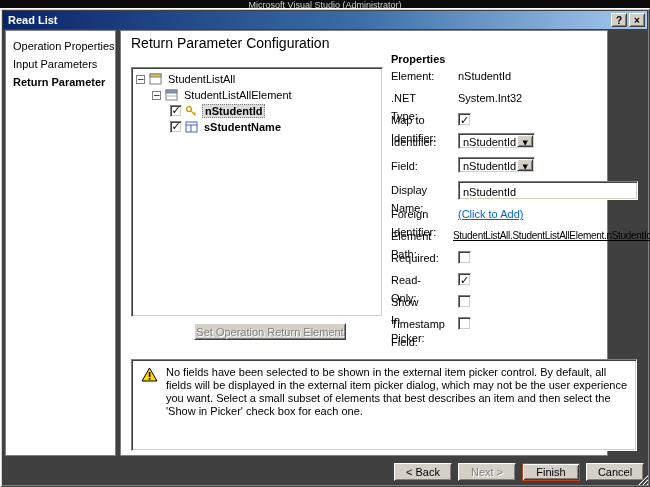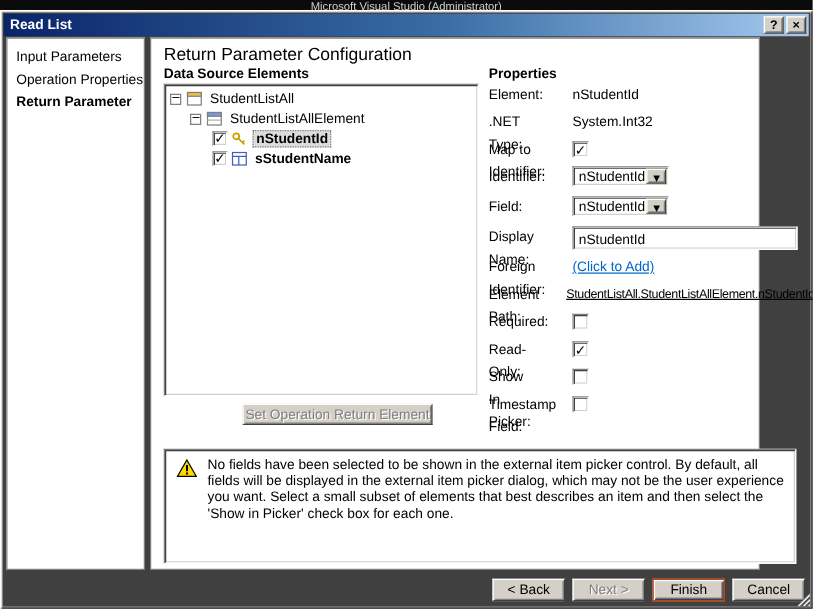--- a/index.html
+++ b/index.html
@@ -122,29 +122,28 @@
 
   <div class="titlebar">
     <span>Read List</span>
     <div class="tb-btns">
       <div class="tb-btn">?</div>
       <div class="tb-btn">×</div>
     </div>
   </div>
 
   <div class="sidebar">
+    <div class="side-item">Operation Properties</div>
     <div class="side-item">Input Parameters</div>
-    <div class="side-item">Operation Properties</div>
     <div class="side-item active">Return Parameter</div>
   </div>
 
   <div class="main">
     <div class="heading">Return Parameter Configuration</div>
 
-    <div class="group-label" style="left:10px;top:22px;">Data Source Elements</div>
     <div class="sunken tree">
       <div class="tree-row" style="padding-left:4px;">
         <span class="expander">−</span>
         <span class="tree-icon">
           <svg width="13" height="12">
               <rect x="1" y="1" width="11" height="10" fill="#fff" stroke="#808080"></rect>
               <rect x="1" y="1" width="11" height="3" fill="#F0C040" stroke="#808080"></rect>
             </svg>
         </span>
         <span class="tree-label">StudentListAll</span>

